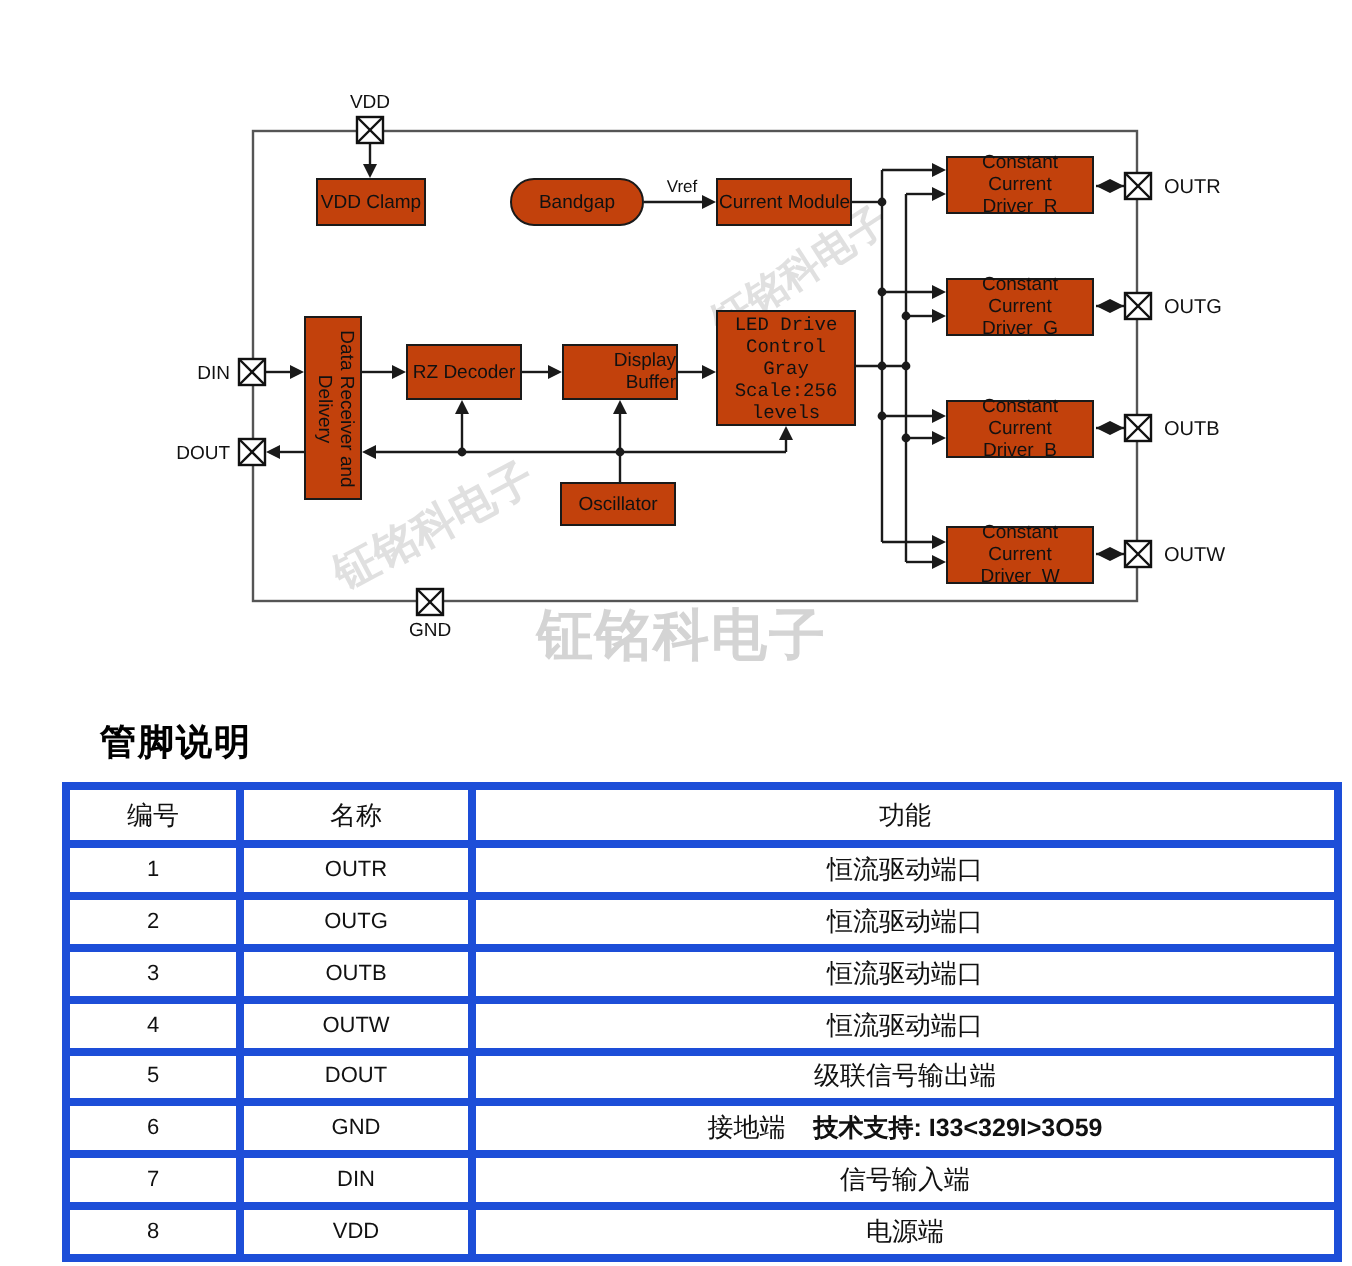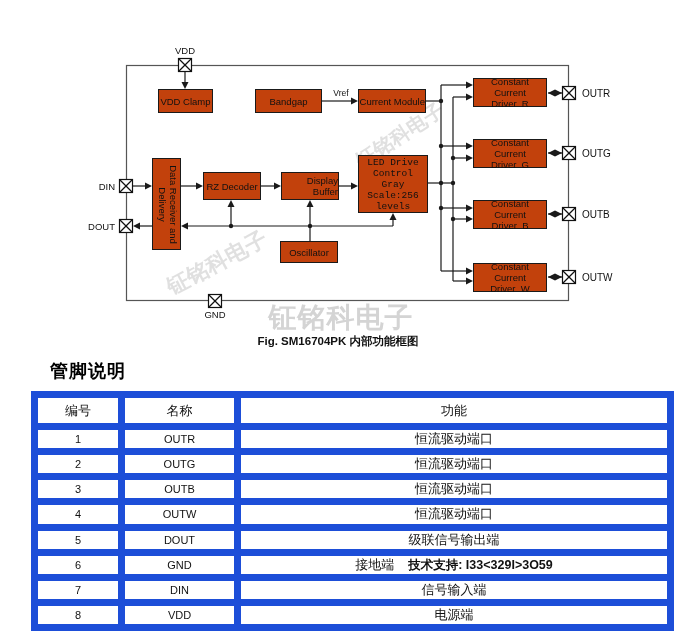--- a/index.html
+++ b/index.html
@@ -18,21 +18,21 @@
   .wm{position:absolute;z-index:1;color:#e0e0e0;font-weight:bold;text-align:center;
       font-family:"Liberation Sans",sans-serif;pointer-events:none;}
   #wm-a{left:345px;top:122px;width:110px;font-size:20px;transform:rotate(-33deg);}
   #wm-b{left:157px;top:248px;width:120px;font-size:22px;transform:rotate(-28deg);}
   #wm-big{left:266px;top:299px;width:150px;font-size:28px;color:#d4d4d4;letter-spacing:1px;}
   #fig-caption{position:absolute;left:0;top:334px;width:676px;text-align:center;z-index:4;
                font-size:11.5px;font-weight:bold;color:#111;}
   
   #pin-table{position:absolute;left:31px;top:391px;width:638px;height:240px;
              border-collapse:collapse;table-layout:fixed;z-index:2;}
-  #pin-table th,#pin-table td{border:7px solid #1d4ed8;text-align:center;vertical-align:middle;
+  #pin-table th,#pin-table td{border:4px solid #1d4ed8;text-align:center;vertical-align:middle;
              padding:0;overflow:hidden;}
   #pin-table{border:2px solid #1c1c1c;}
   #pin-table th{font-family:"Liberation Serif",serif;font-size:13px;font-weight:normal;height:25px;}
   td.c-no,td.c-name{font-family:"Liberation Sans",sans-serif;font-size:11px;}
   td.c-func{font-family:"Liberation Serif",serif;font-size:13px;}
   td.c-func b{font-family:"Liberation Sans",sans-serif;font-size:12.5px;font-weight:bold;}
   .gap{display:inline-block;width:14px;}
   text{fill:#111;font-family:"Liberation Sans",sans-serif;}
 </style>
 </head>
@@ -173,21 +173,21 @@
       <text x="582" y="96.5" font-size="10">OUTR</text>
       <text x="582" y="156.5" font-size="10">OUTG</text>
       <text x="582" y="217.5" font-size="10">OUTB</text>
       <text x="582" y="280.5" font-size="10">OUTW</text>
       <text x="341" y="96" font-size="8.5" text-anchor="middle">Vref</text>
     </svg>
 
     <div class="blk" style="left:158px;top:89px;width:55px;height:24px;">
       <div class="ln">VDD Clamp</div>
       </div>
-    <div class="blk" style="left:255px;top:89px;width:67px;height:24px;">
+    <div class="blk" style="left:255px;top:89px;width:67px;height:24px;border-radius:12px;">
       <div class="ln">Bandgap</div>
       </div>
     <div class="blk" style="left:358px;top:89px;width:68px;height:24px;align-items:flex-end;">
       <div class="ln">Current Module</div>
       </div>
     <div class="blk" style="left:152px;top:158px;width:29px;height:92px;">
       <div class="rot-inner">Data Receiver and Delivery</div>
       </div>
     <div class="blk" style="left:203px;top:172px;width:58px;height:28px;">
       <div class="ln">RZ Decoder</div>
@@ -213,21 +213,20 @@
       </div>
     <div class="blk" style="left:473px;top:200px;width:74px;height:29px;">
       <div class="ln">Constant Current</div>
       <div class="ln">Driver  B</div>
       </div>
     <div class="blk" style="left:473px;top:263px;width:74px;height:29px;">
       <div class="ln">Constant Current</div>
       <div class="ln">Driver  W</div>
       </div>
 
-    <div id="fig-caption">Fig. SM16704PK 内部功能框图</div>
   </div>
 
   <div class="sec-title" style="left:3px;top:359px;margin-left:47px;">管脚说明</div>
 
   <table id="pin-table">
     <colgroup>
         <col style="width:87px;">
         <col style="width:116px;">
         <col style="width:433px;">
       </colgroup>

